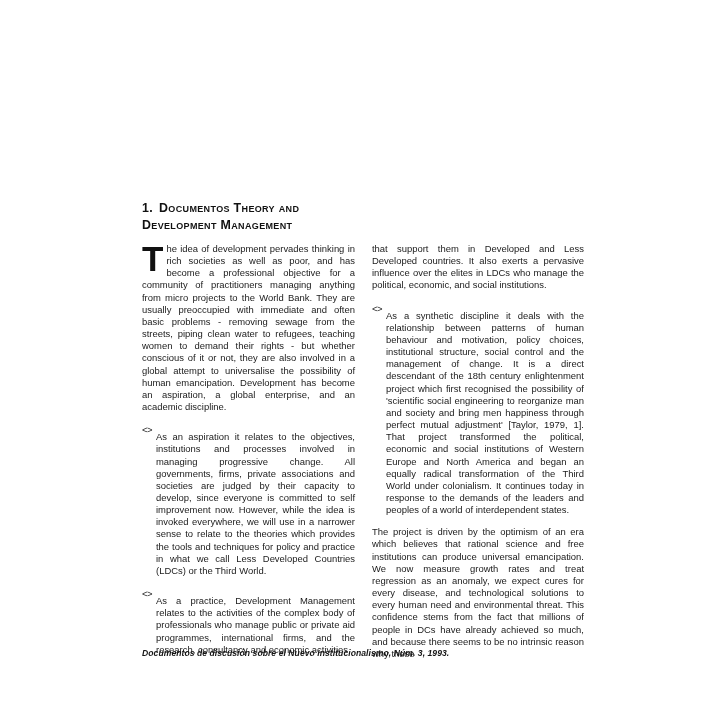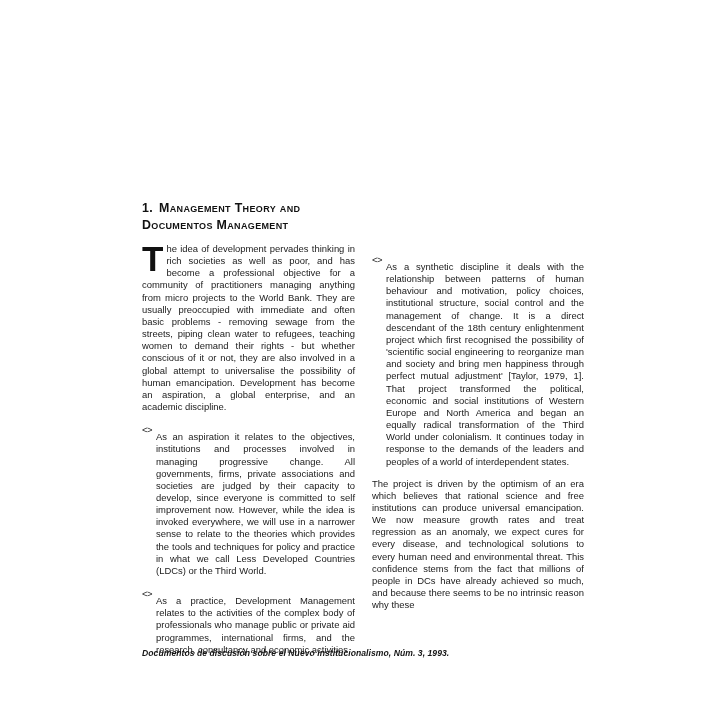--- a/index.html
+++ b/index.html
@@ -106,23 +106,23 @@
   }
 </style>
 </head>
 <body>
 
 <div class="page">
 
   <div class="content">
 
     <h1 class="heading">
-      <span class="num">1.</span><span>Management Theory and</span>
+      <span class="num">1.</span><span>Documentos Theory and</span>
       <br>
-      <span>Documentos Management</span>
+      <span>Development Management</span>
     </h1>
 
     <div class="columns">
 
       <div class="col">
 
         <p class="dropcap-para"><span class="dropcap">T</span><span>he idea of development pervades thinking in rich societies as well as poor, and has become a professional objective for a community of practitioners managing anything from micro projects to the World Bank. They are usually preoccupied with immediate and often basic problems - removing sewage from the streets, piping clean water to refugees, teaching women to demand their rights - but whether conscious of it or not, they are also involved in a global attempt to universalise the possibility of human emancipation. Development has become an aspiration, a global enterprise, and an academic discipline.</span></p>
 
         <div class="bullet-item">
           <span class="bullet-marker">&lt;&gt;</span>
@@ -131,20 +131,21 @@
 
         <div class="bullet-item">
           <span class="bullet-marker">&lt;&gt;</span>
           <span class="bullet-text">As a practice, Development Management relates to the activities of the complex body of professionals who manage public or private aid programmes, international firms, and the research, consultancy and economic activities</span>
         </div>
 
       </div>
 
       <div class="col col-right">
 
+        <p>that support them in Developed and Less Developed countries. It also exerts a pervasive influence over the elites in LDCs who manage the political, economic, and social institutions.</p>
 
         <div class="bullet-item">
           <span class="bullet-marker">&lt;&gt;</span>
           <span class="bullet-text">As a synthetic discipline it deals with the relationship between patterns of human behaviour and motivation, policy choices, institutional structure, social control and the management of change. It is a direct descendant of the 18th century enlightenment project which first recognised the possibility of 'scientific social engineering to reorganize man and society and bring men happiness through perfect mutual adjustment' [Taylor, 1979, 1]. That project transformed the political, economic and social institutions of Western Europe and North America and began an equally radical transformation of the Third World under colonialism. It continues today in response to the demands of the leaders and peoples of a world of interdependent states.</span>
         </div>
 
         <p class="spaced">The project is driven by the optimism of an era which believes that rational science and free institutions can produce universal emancipation. We now measure growth rates and treat regression as an anomaly, we expect cures for every disease, and technological solutions to every human need and environmental threat. This confidence stems from the fact that millions of people in DCs have already achieved so much, and because there seems to be no intrinsic reason why these</p>
 
       </div>
 

